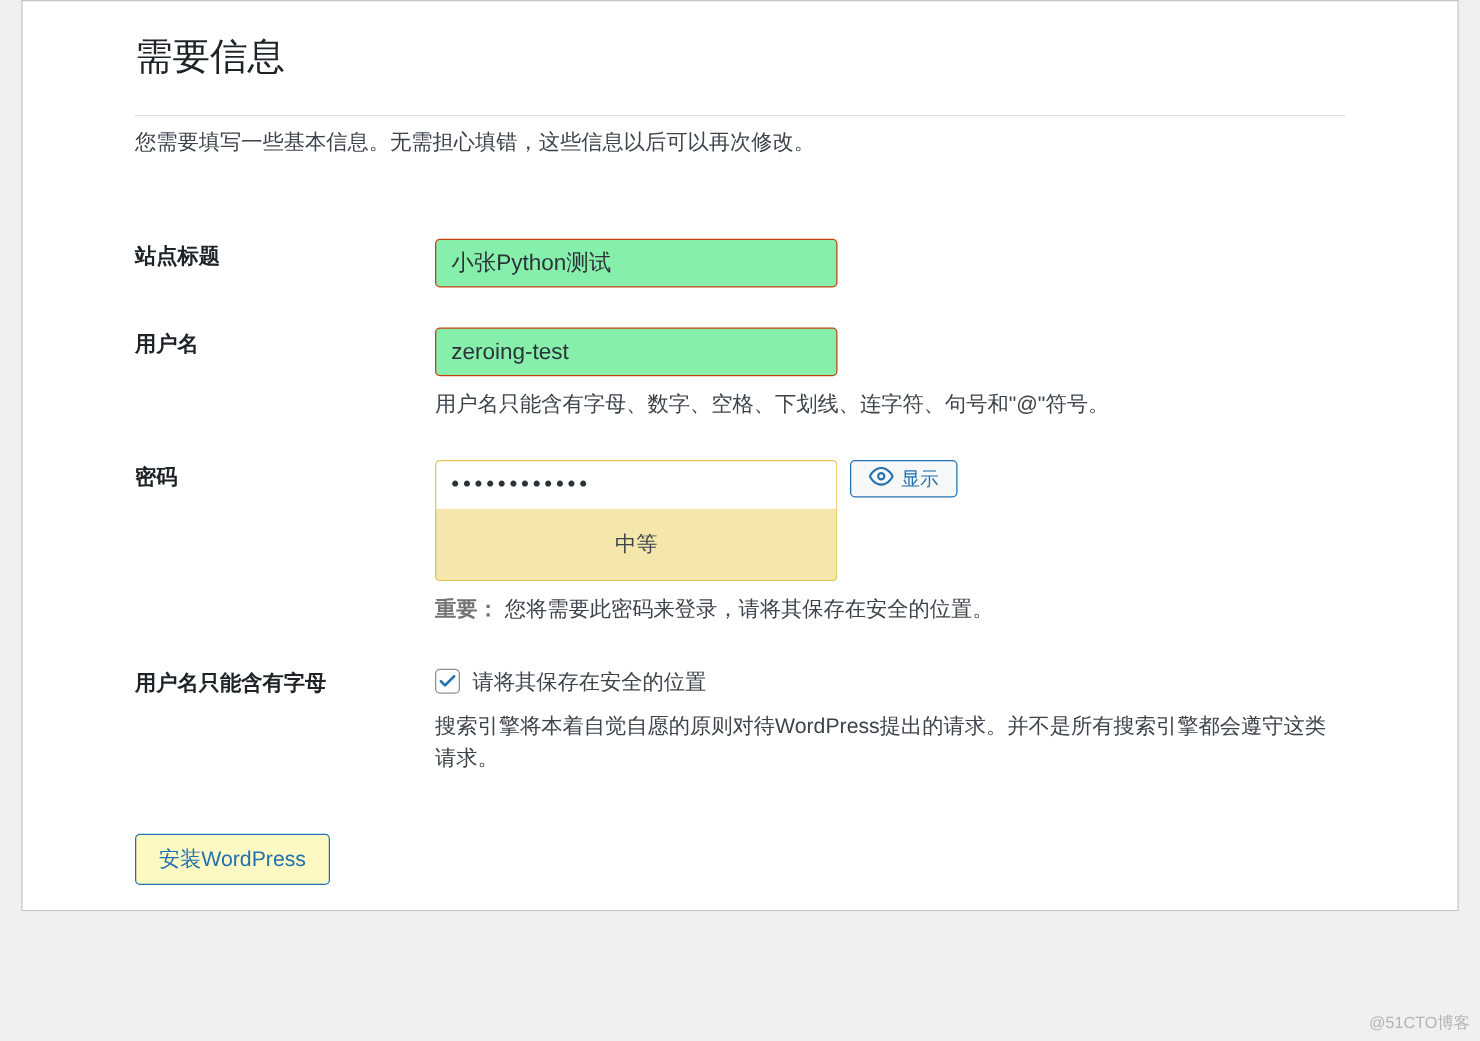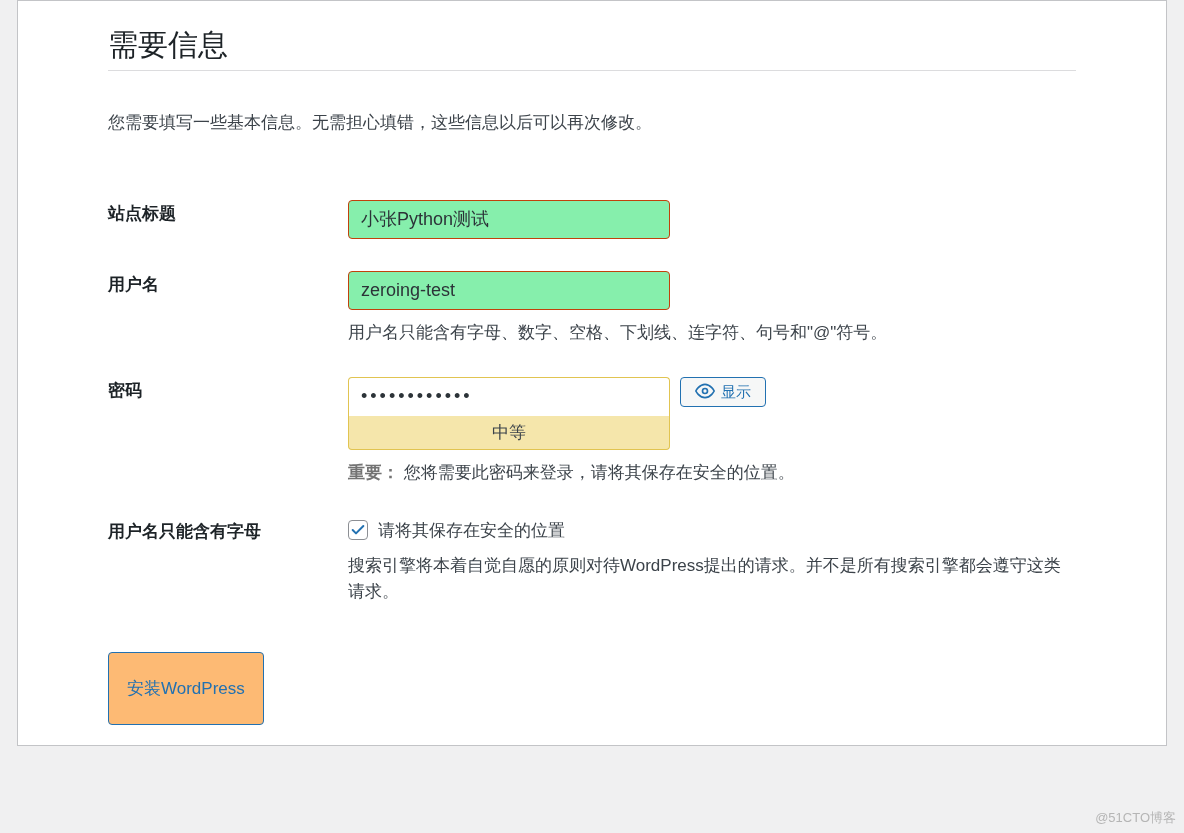--- a/index.html
+++ b/index.html
@@ -21,23 +21,23 @@
       padding: 0;
       position: relative;
     }
     .content {
       padding: 24px 90px 20px 90px;
     }
     h1 {
       font-size: 30px;
       font-weight: 400;
       color: #1d2327;
-      padding-bottom: 4px;
+      padding-bottom: 26px;
       border-bottom: 1px solid #dcdcde;
-      margin-bottom: 39px;
+      margin-bottom: 8px;
     }
     .intro {
       font-size: 17px;
       color: #3c434a;
       margin-bottom: 52px;
       line-height: 1.5;
     }
     .form-table {
       width: 100%;
       border-collapse: collapse;
@@ -96,21 +96,21 @@
       width: 100%;
       line-height: 1.4;
       letter-spacing: 3px;
     }
     .strength-meter {
       background: #f5e6ab;
       border: 1px solid #e1c451;
       border-top: none;
       border-radius: 0 0 4px 4px;
       text-align: center;
-      padding: 4px 0;
+      padding: 16px 0;
       font-size: 17px;
       color: #3c434a;
     }
     .show-btn {
       display: inline-flex;
       align-items: center;
       gap: 6px;
       border: 1px solid #2271b1;
       background: #f6f7f7;
       color: #2271b1;
@@ -157,24 +157,24 @@
       width: 16px;
       height: 16px;
     }
     .checkbox-label {
       font-size: 17px;
       color: #3c434a;
       cursor: pointer;
     }
     .install-btn {
       border: 1px solid #2271b1;
-      background: #fdba74;
+      background: #fef9c3;
       color: #2271b1;
       border-radius: 4px;
-      padding: 24px 18px;
+      padding: 8px 18px;
       font-size: 17px;
       cursor: pointer;
       margin-top: 28px;
     }
     .watermark {
       position: fixed;
       right: 8px;
       bottom: 6px;
       color: #b5b5b5;
       font-size: 13px;

